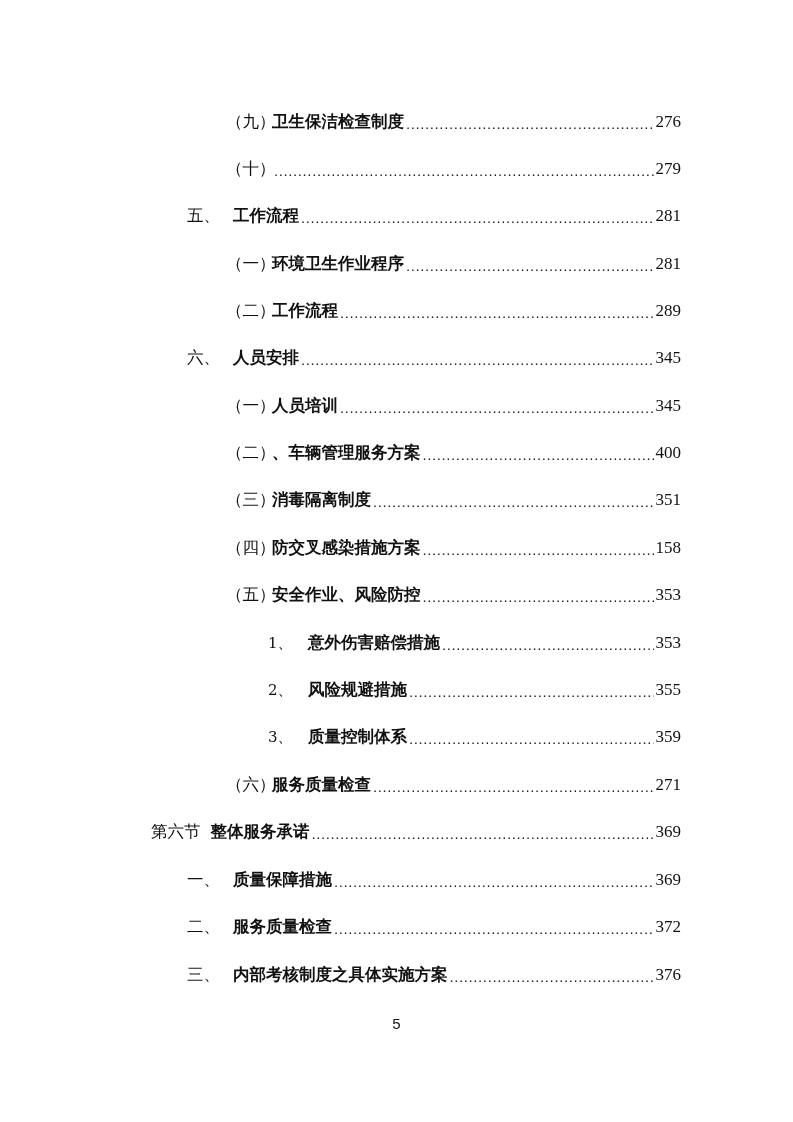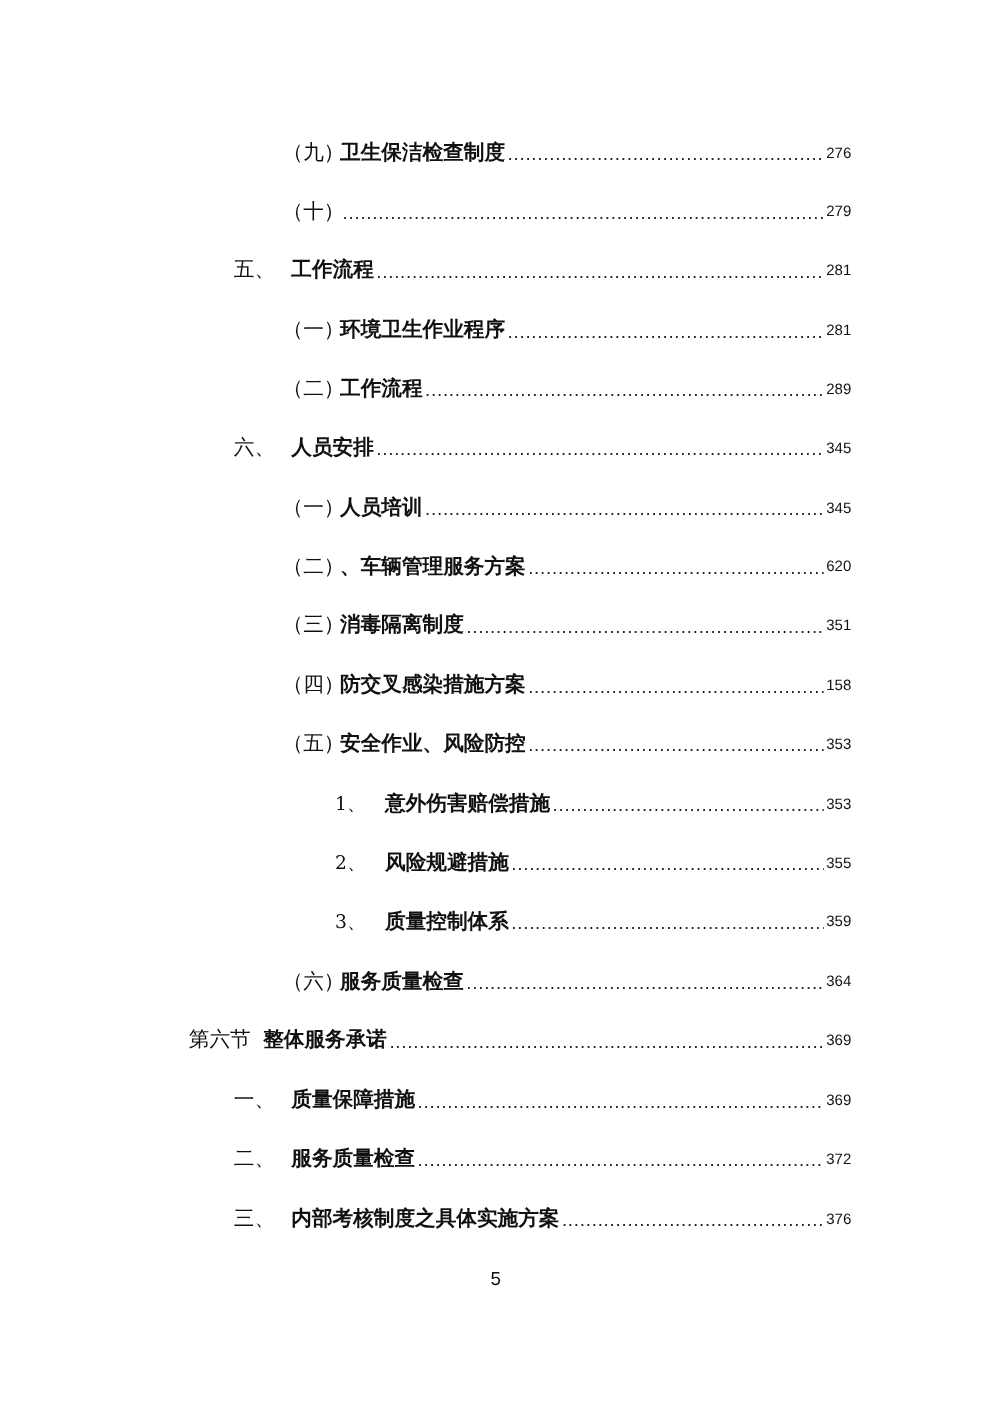--- a/index.html
+++ b/index.html
@@ -7,21 +7,21 @@
          font-family: "DejaVu Sans", "Liberation Sans", sans-serif; color: #111; }
   .toc { position: absolute; left: 0; top: 0; width: 793px; }
   .row { position: absolute; height: 24px; display: flex; align-items: flex-end;
          font-size: 16.5px; line-height: 24px; white-space: nowrap; }
   .row .num { flex: 0 0 auto; }
   .row .title { flex: 0 0 auto; font-weight: bold; }
   .row .leader { flex: 1 1 auto; overflow: hidden; margin: 0 2px;
                  font-family: "Liberation Sans", sans-serif; font-size: 15px;
                  letter-spacing: 0.6px; line-height: 20px; color: #222; }
   .row .leader::before { content: "..............................................................................................................................................................................................."; }
-  .row .page { flex: 0 0 auto; font-family: Liberation Sans, sans-serif; font-size: 12px; }
+  .row .page { flex: 0 0 auto; font-family: Liberation Serif, serif; font-size: 17px; }
   .lvl0 .num { width: auto; margin-right: 10px; }
   .lvl1 .num { width: 46px; }
   .lvl2 .num { width: 46px; }
   .lvl3 .num { width: 40px; font-family: "DejaVu Serif", serif; font-size: 15px; }
   .footer-page { position: absolute; top: 1015px; left: 0; width: 793px; text-align: center;
                  font-family: "Liberation Sans", sans-serif; font-size: 15px; }
 </style>
 </head>
 <body>
 
@@ -64,21 +64,21 @@
   <div class="row lvl2" style="top:394px;left:226px;width:455px;">
     <span class="num">（一）</span>
     <span class="title">人员培训</span>
     <span class="leader"></span>
     <span class="page">345</span>
   </div>
   <div class="row lvl2" style="top:441px;left:226px;width:455px;">
     <span class="num">（二）</span>
     <span class="title">、车辆管理服务方案</span>
     <span class="leader"></span>
-    <span class="page">620</span>
+    <span class="page">400</span>
   </div>
   <div class="row lvl2" style="top:488px;left:226px;width:455px;">
     <span class="num">（三）</span>
     <span class="title">消毒隔离制度</span>
     <span class="leader"></span>
     <span class="page">351</span>
   </div>
   <div class="row lvl2" style="top:536px;left:226px;width:455px;">
     <span class="num">（四）</span>
     <span class="title">防交叉感染措施方案</span>
@@ -106,21 +106,21 @@
   <div class="row lvl3" style="top:725px;left:268px;width:413px;">
     <span class="num">3、</span>
     <span class="title">质量控制体系</span>
     <span class="leader"></span>
     <span class="page">359</span>
   </div>
   <div class="row lvl2" style="top:773px;left:226px;width:455px;">
     <span class="num">（六）</span>
     <span class="title">服务质量检查</span>
     <span class="leader"></span>
-    <span class="page">364</span>
+    <span class="page">271</span>
   </div>
   <div class="row lvl0" style="top:820px;left:151px;width:530px;">
     <span class="num">第六节</span>
     <span class="title">整体服务承诺</span>
     <span class="leader"></span>
     <span class="page">369</span>
   </div>
   <div class="row lvl1" style="top:868px;left:187px;width:494px;">
     <span class="num">一、</span>
     <span class="title">质量保障措施</span>

